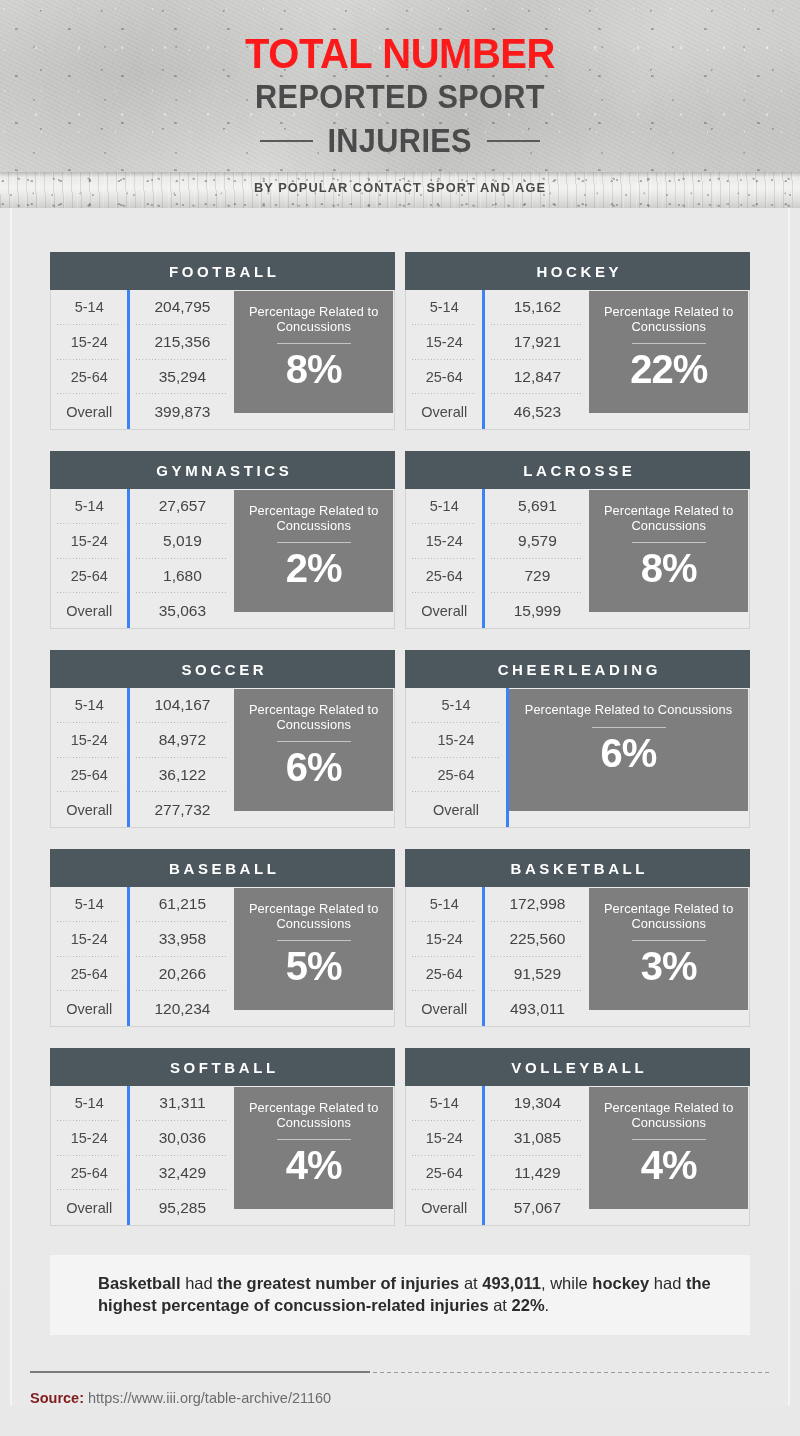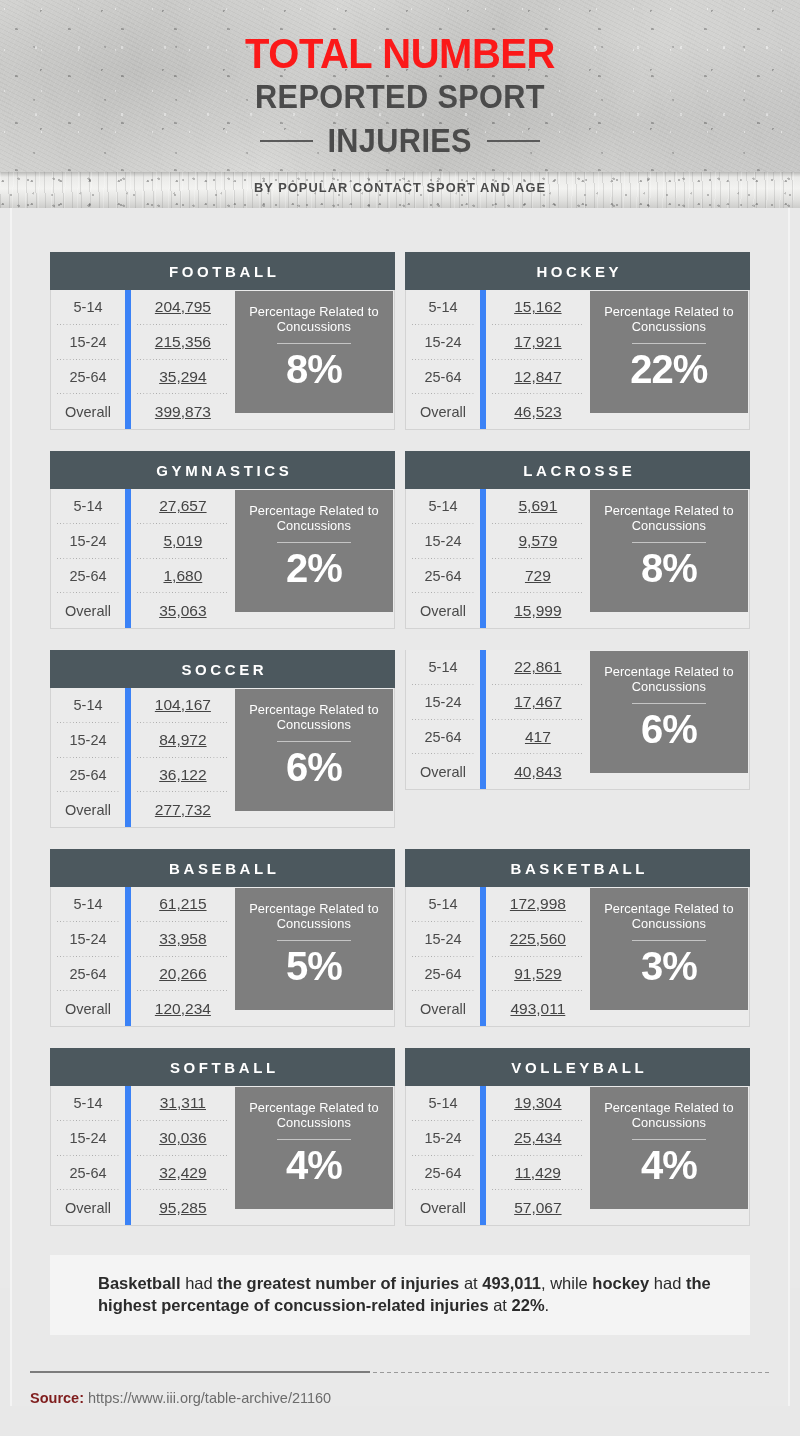--- a/index.html
+++ b/index.html
@@ -165,21 +165,21 @@
     height: 140px;
     border: 1px solid #d3d3d3;
     border-top: none;
     background: #ebebeb;
   }
   .col-age, .col-val {
     display: flex;
     flex-direction: column;
     justify-content: stretch;
   }
-  .col-age { width: 103px; border-right: 6px solid #3b82f6; }
+  .col-age { width: 103px; border-right: 3px solid #3b82f6; }
   .col-val { width: 136px; }
 
   .cell {
     flex: 1 1 0;
     display: flex;
     align-items: center;
     justify-content: center;
     font-family: "Liberation Sans", sans-serif;
     font-size: 14.5px;
     color: #4a4a4a;
@@ -188,21 +188,21 @@
   .cell.sep::after {
     content: "";
     position: absolute;
     left: 6px; right: 6px;
     bottom: 0;
     height: 1px;
     background-image: linear-gradient(90deg, #a9a9a9 34%, transparent 0);
     background-size: 3.2px 1px;
     background-repeat: repeat-x;
   }
-  .col-val .cell { font-size: 15.5px; color: #444; text-decoration: underline; }
+  .col-val .cell { font-size: 15.5px; color: #444; }
 
   .pct-panel {
     flex: 1 1 auto;
     background: #7e7e7e;
     display: flex;
     flex-direction: column;
     align-items: center;
     padding-top: 14px;
     margin: 1px 1px 16px 0;
   }
@@ -416,32 +416,29 @@
               <div class="cell">277,732</div>
             </div>
             <div class="pct-panel">
               <div class="pct-label">Percentage Related to Concussions</div>
               <div class="pct-rule"></div>
               <div class="pct-value">6%</div>
             </div>
           </div>
         </div>
         <div class="card">
-          <div class="card-body">
-            <div class="col-age">
-              <div class="cell sep">5-14</div>
-              <div class="cell sep">15-24</div>
-              <div class="cell sep">25-64</div>
-              <div class="cell">Overall</div>
-            </div>
-            <div class="col-val">
-              <div class="cell sep">22,861</div>
-              <div class="cell sep">17,467</div>
-              <div class="cell sep">417</div>
-              <div class="cell">40,843</div>
+          <div class="card-header">
+            <span class="card-title">CHEERLEADING</span>
+          </div>
+          <div class="card-body">
+            <div class="col-age">
+              <div class="cell sep">5-14</div>
+              <div class="cell sep">15-24</div>
+              <div class="cell sep">25-64</div>
+              <div class="cell">Overall</div>
             </div>
             <div class="pct-panel">
               <div class="pct-label">Percentage Related to Concussions</div>
               <div class="pct-rule"></div>
               <div class="pct-value">6%</div>
             </div>
           </div>
         </div>
         <div class="card">
           <div class="card-header">
@@ -521,21 +518,21 @@
           </div>
           <div class="card-body">
             <div class="col-age">
               <div class="cell sep">5-14</div>
               <div class="cell sep">15-24</div>
               <div class="cell sep">25-64</div>
               <div class="cell">Overall</div>
             </div>
             <div class="col-val">
               <div class="cell sep">19,304</div>
-              <div class="cell sep">25,434</div>
+              <div class="cell sep">31,085</div>
               <div class="cell sep">11,429</div>
               <div class="cell">57,067</div>
             </div>
             <div class="pct-panel">
               <div class="pct-label">Percentage Related to Concussions</div>
               <div class="pct-rule"></div>
               <div class="pct-value">4%</div>
             </div>
           </div>
         </div>

